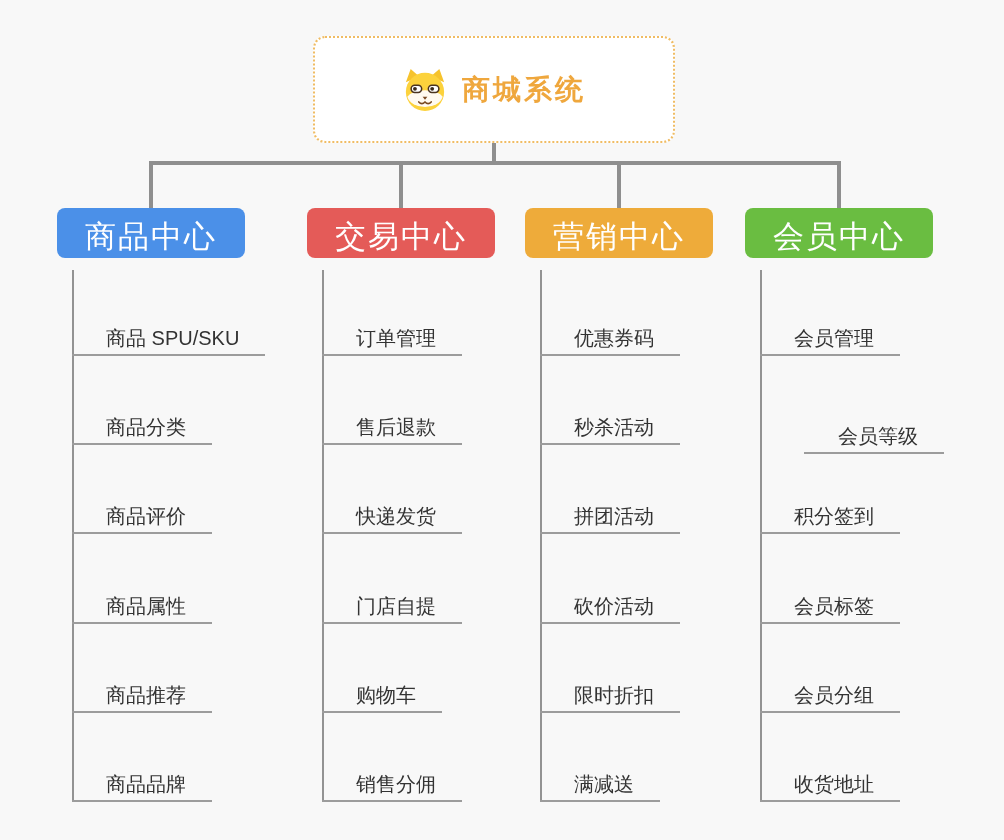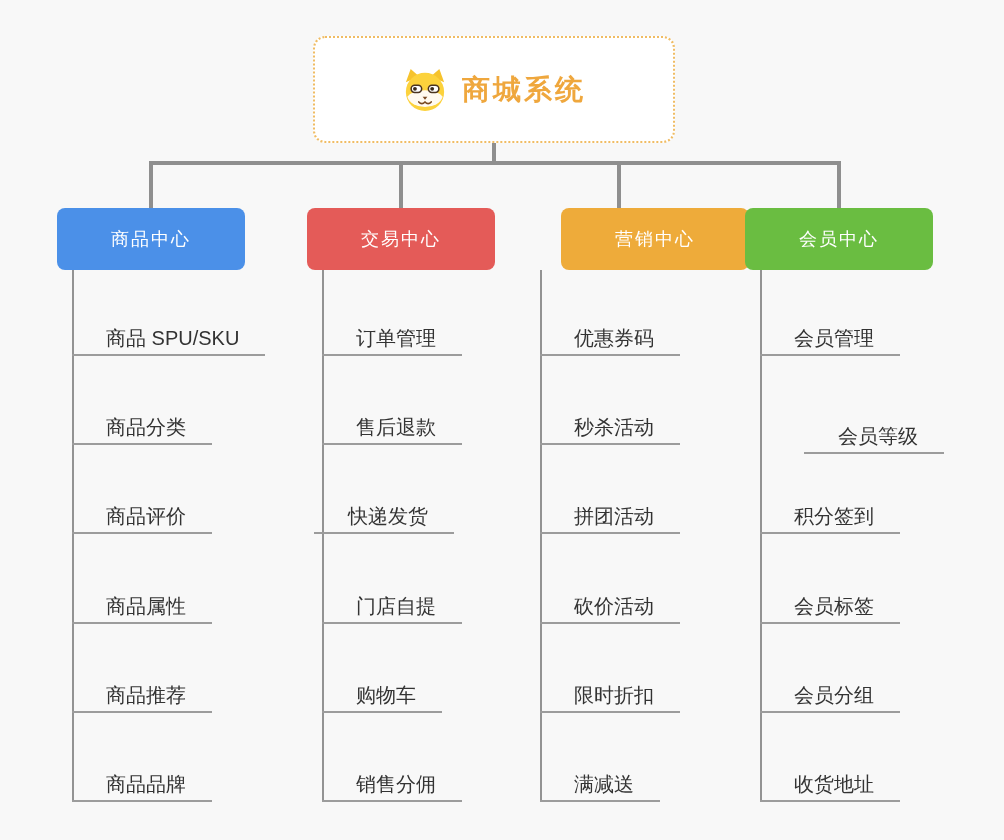--- a/index.html
+++ b/index.html
@@ -44,27 +44,27 @@
   .line { position: absolute; background: #8f8f8f; }
   .root-stem { left: 492px; top: 141px; width: 4px; height: 22px; }
   .bus { left: 149px; top: 161px; width: 692px; height: 4px; border-radius: 2px; }
   .drop { top: 161px; width: 4px; height: 49px; }
 
   
   .branch-box {
     position: absolute;
     top: 208px;
     width: 188px;
-    height: 62px;
+    height: 50px;
     border-radius: 8px;
     display: flex;
-    align-items: center;
+    align-items: flex-end;
     justify-content: center;
     color: #ffffff;
-    font-size: 18px;
+    font-size: 31px;
     font-weight: 500;
     letter-spacing: 2px;
     white-space: nowrap;
     cursor: default;
   }
 
   
   .spine {
     position: absolute;
     top: 270px;
@@ -123,25 +123,25 @@
       <div class="child-item" style="left: 72px; top: 502px;">商品评价</div>
       <div class="child-item" style="left: 72px; top: 592px;">商品属性</div>
       <div class="child-item" style="left: 72px; top: 681px;">商品推荐</div>
       <div class="child-item" style="left: 72px; top: 770px;">商品品牌</div>
       <div class="branch-box" style="left: 307px; background: rgb(228, 91, 88);">
         <span>交易中心</span>
       </div>
       <div class="spine" style="left: 322px;"></div>
       <div class="child-item" style="left: 322px; top: 324px;">订单管理</div>
       <div class="child-item" style="left: 322px; top: 413px;">售后退款</div>
-      <div class="child-item" style="left: 314px; top: 502px;">快递发货</div>
+      <div class="child-item" style="left: 322px; top: 502px;">快递发货</div>
       <div class="child-item" style="left: 322px; top: 592px;">门店自提</div>
       <div class="child-item" style="left: 322px; top: 681px;">购物车</div>
       <div class="child-item" style="left: 322px; top: 770px;">销售分佣</div>
-      <div class="branch-box" style="left: 525px; background: rgb(238, 171, 58); margin-left: 36px;">
+      <div class="branch-box" style="left: 525px; background: rgb(238, 171, 58);">
         <span>营销中心</span>
       </div>
       <div class="spine" style="left: 540px;"></div>
       <div class="child-item" style="left: 540px; top: 324px;">优惠券码</div>
       <div class="child-item" style="left: 540px; top: 413px;">秒杀活动</div>
       <div class="child-item" style="left: 540px; top: 502px;">拼团活动</div>
       <div class="child-item" style="left: 540px; top: 592px;">砍价活动</div>
       <div class="child-item" style="left: 540px; top: 681px;">限时折扣</div>
       <div class="child-item" style="left: 540px; top: 770px;">满减送</div>
       <div class="branch-box" style="left: 745px; background: rgb(106, 189, 65);">

